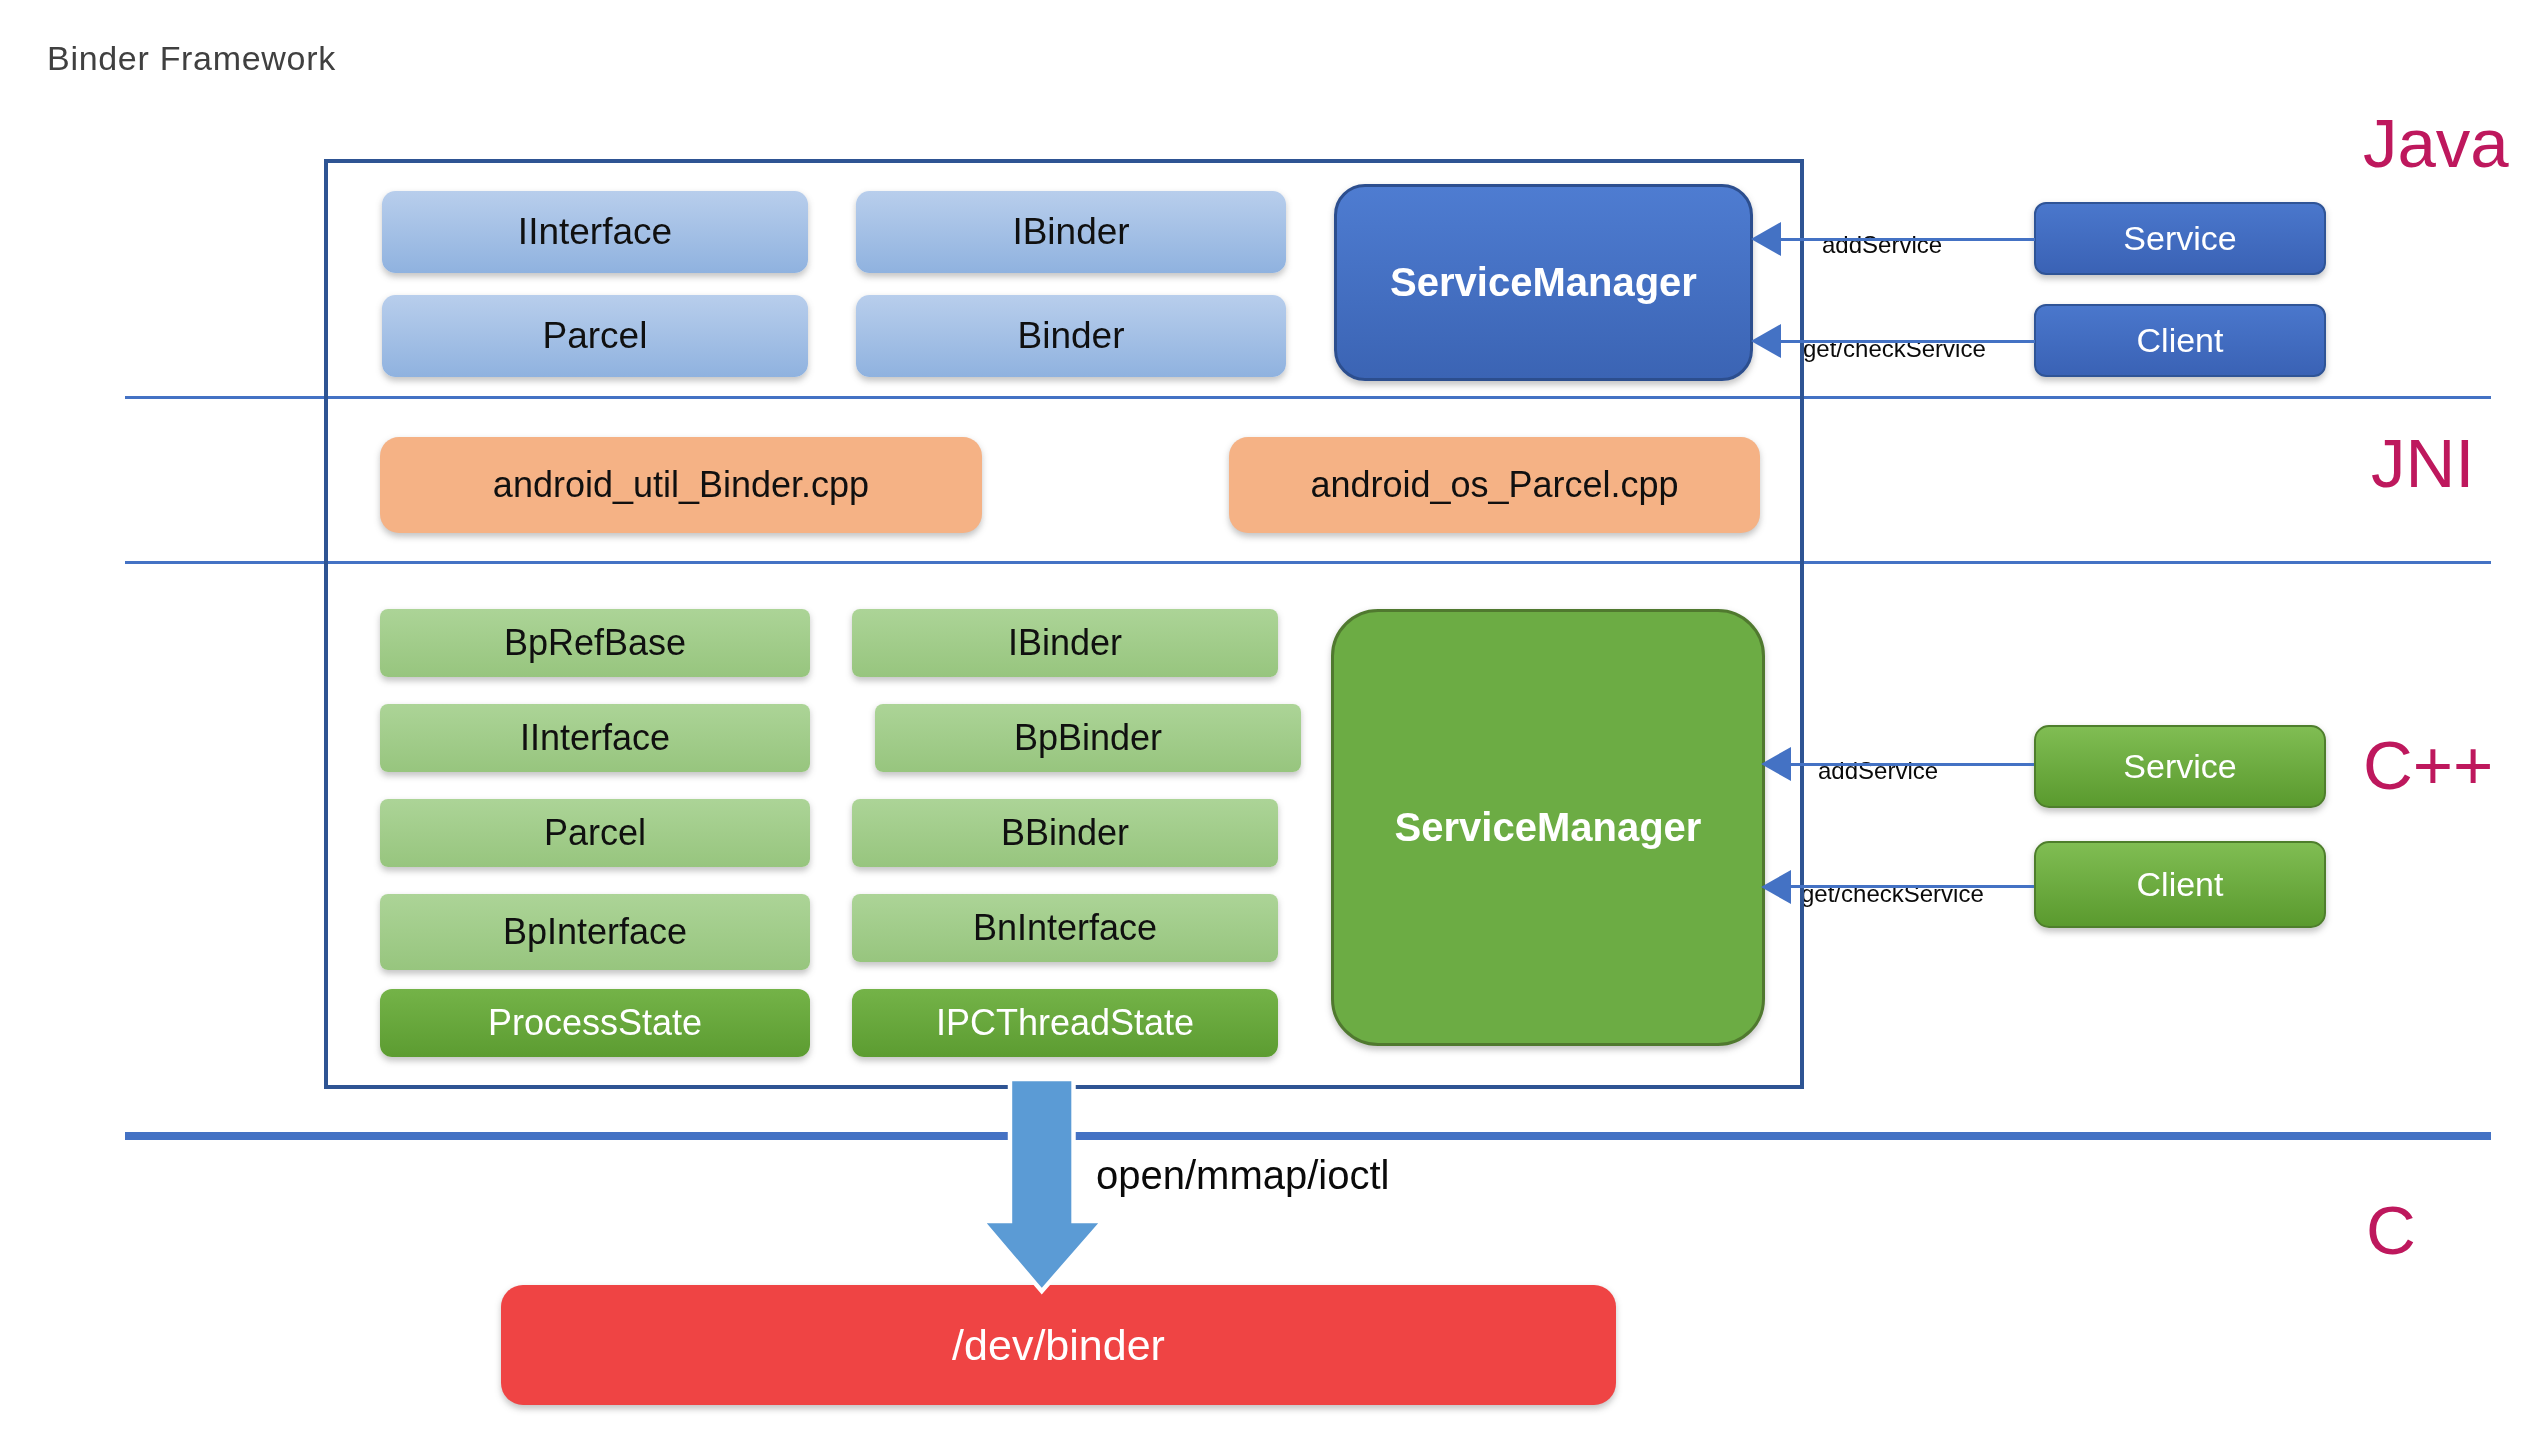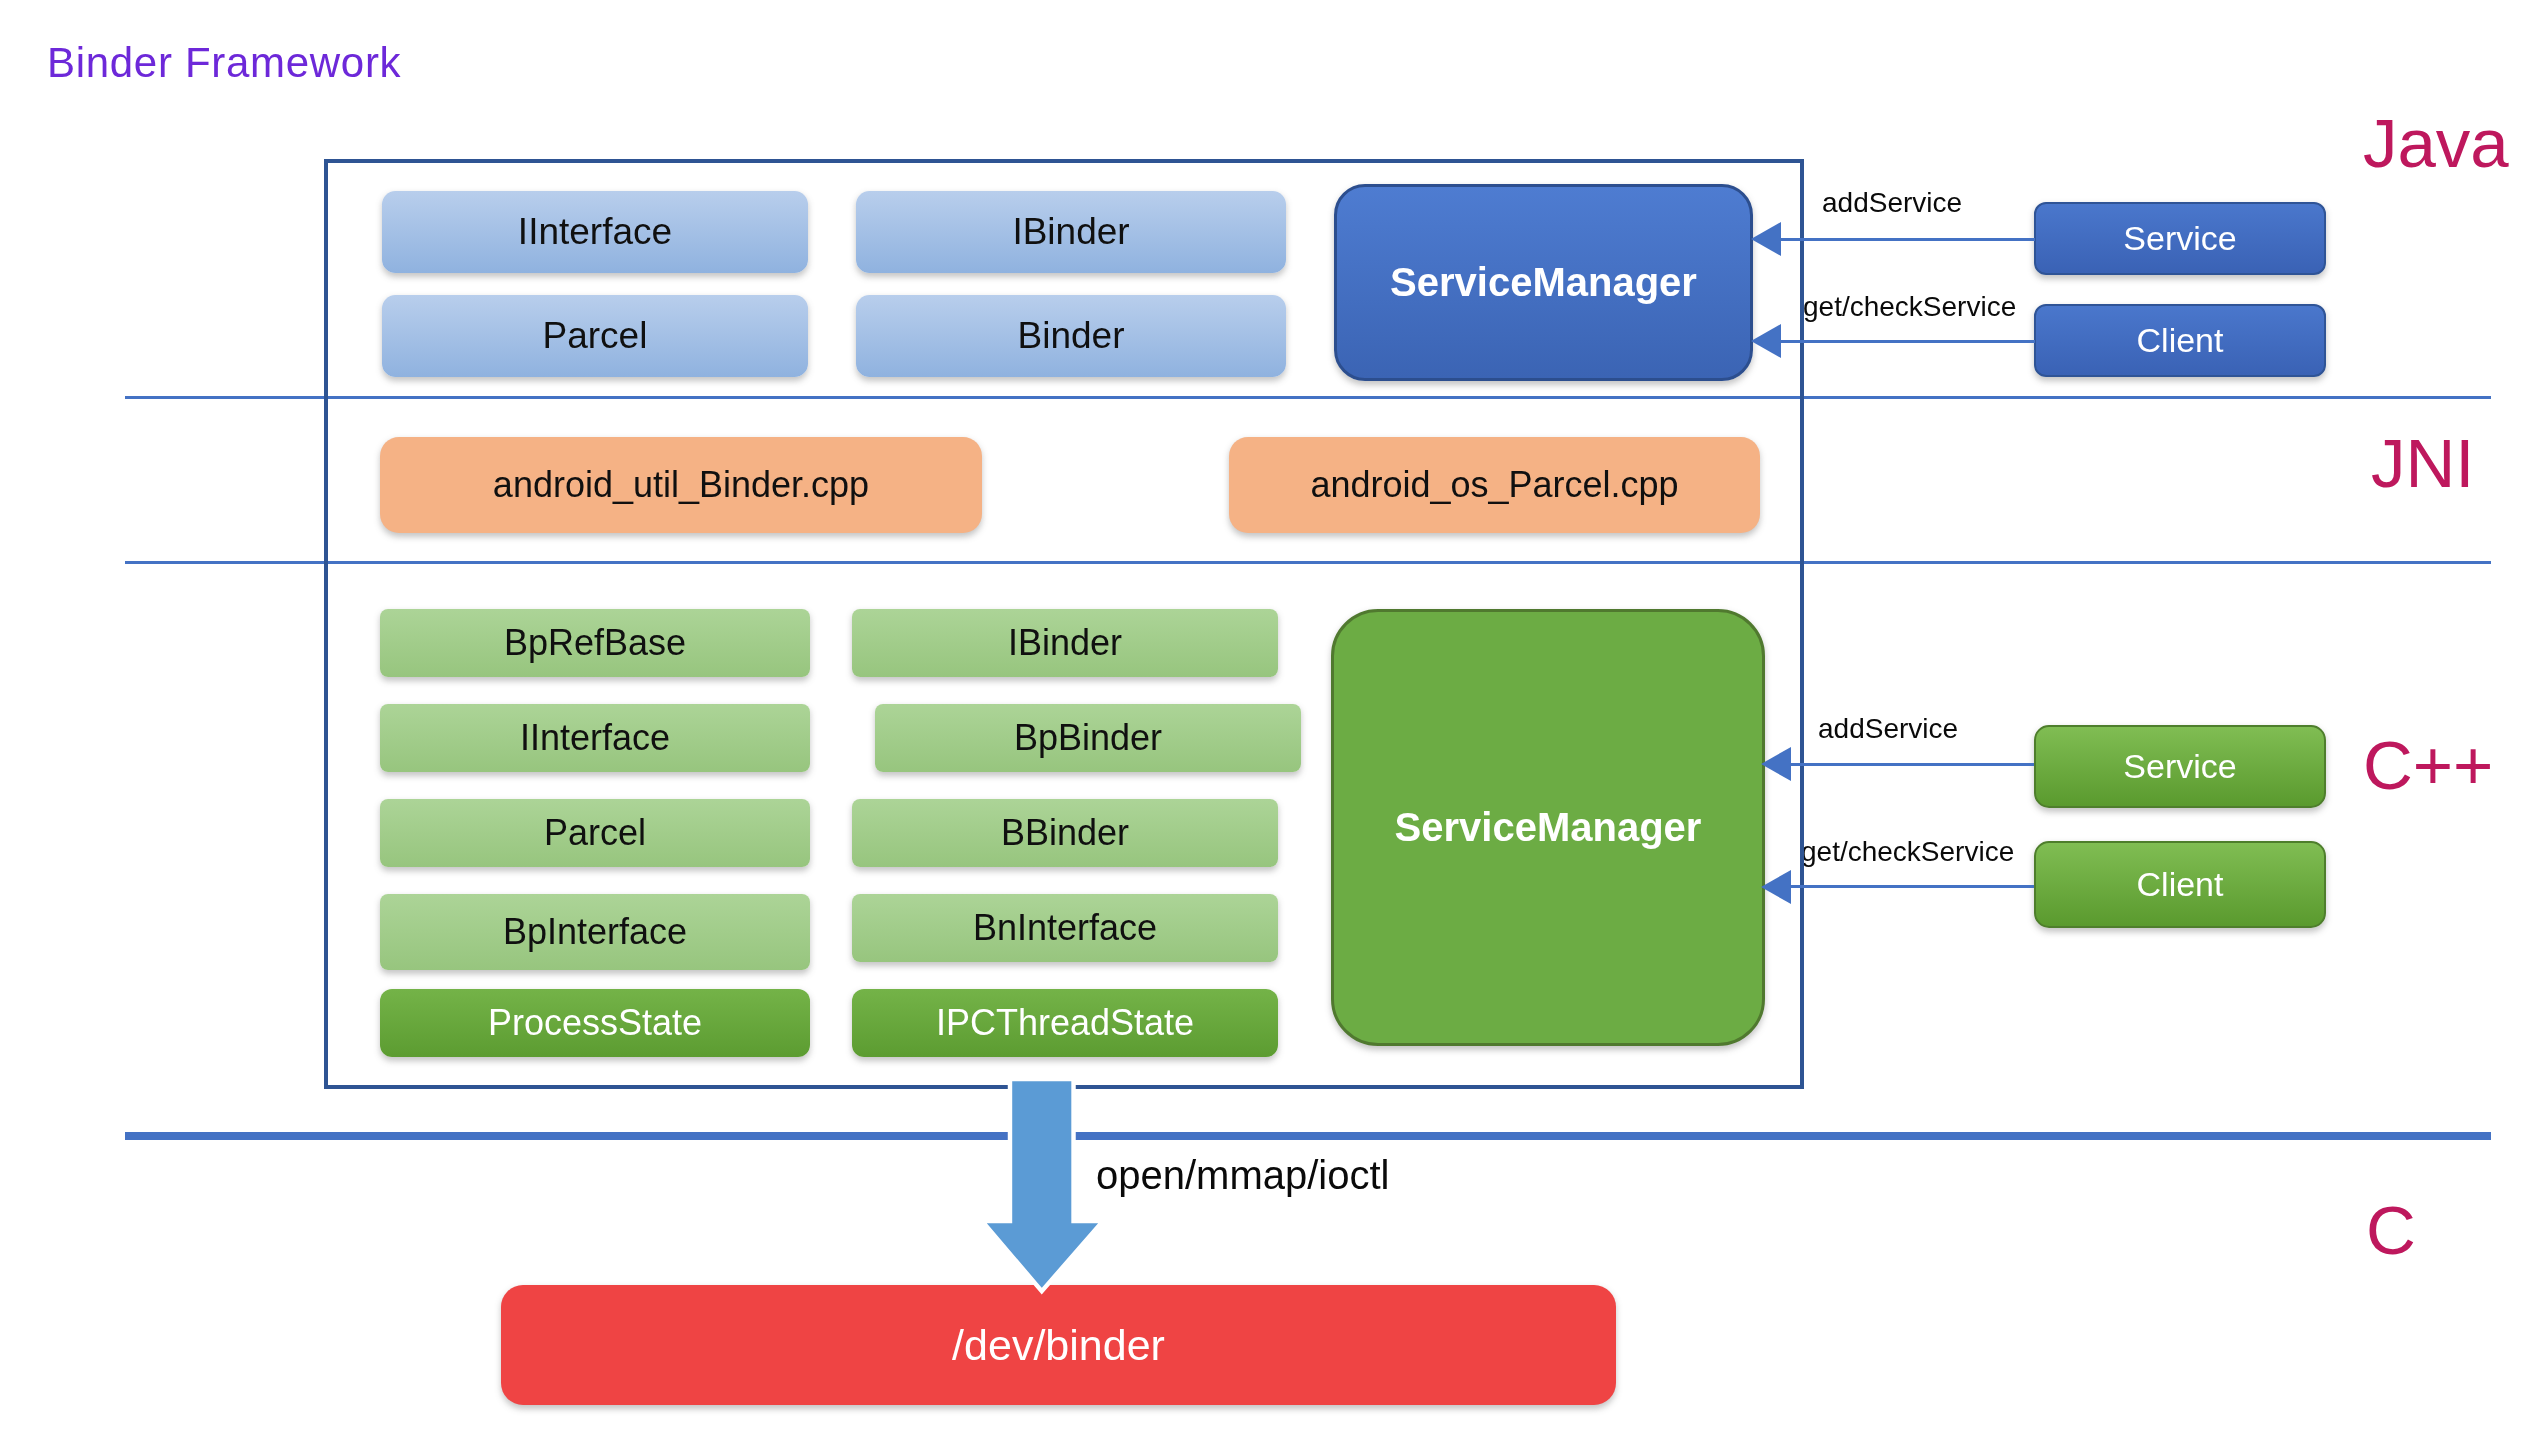--- a/index.html
+++ b/index.html
@@ -7,24 +7,24 @@
     position:relative;
     width:2525px;height:1456px;
     background:#ffffff;
     font-family:"Liberation Sans", sans-serif;
     overflow:hidden;
   }
   .abs{position:absolute;}
   .ctr{display:flex;align-items:center;justify-content:center;text-align:center;}
 
   
-  .title{font-size:42px;color:#6d28d9;letter-spacing:0.7px;}
+  .title{font-size:34px;color:#404040;letter-spacing:0.7px;}
   .layer-label{font-size:69px;color:#be185d;}
   .space-label{font-size:53px;color:#0a0a0a;}
-  .arrow-label{font-size:28px;color:#0a0a0a;white-space:nowrap;}
+  .arrow-label{font-size:24px;color:#0a0a0a;white-space:nowrap;margin-top:44px;}
   .syscall-label{font-size:40px;color:#0a0a0a;white-space:nowrap;}
 
   
   .sep{background:#4472C4;height:3px;z-index:1;}
   .sep-thick{background:#4472C4;height:8.2px;z-index:1;}
   .conn{background:#4472C4;height:3px;z-index:4;}
   .arrowhead-left{
     width:0;height:0;border-style:solid;z-index:4;
     border-width:17px 30px 17px 0;
     border-color:transparent #4472C4 transparent transparent;

